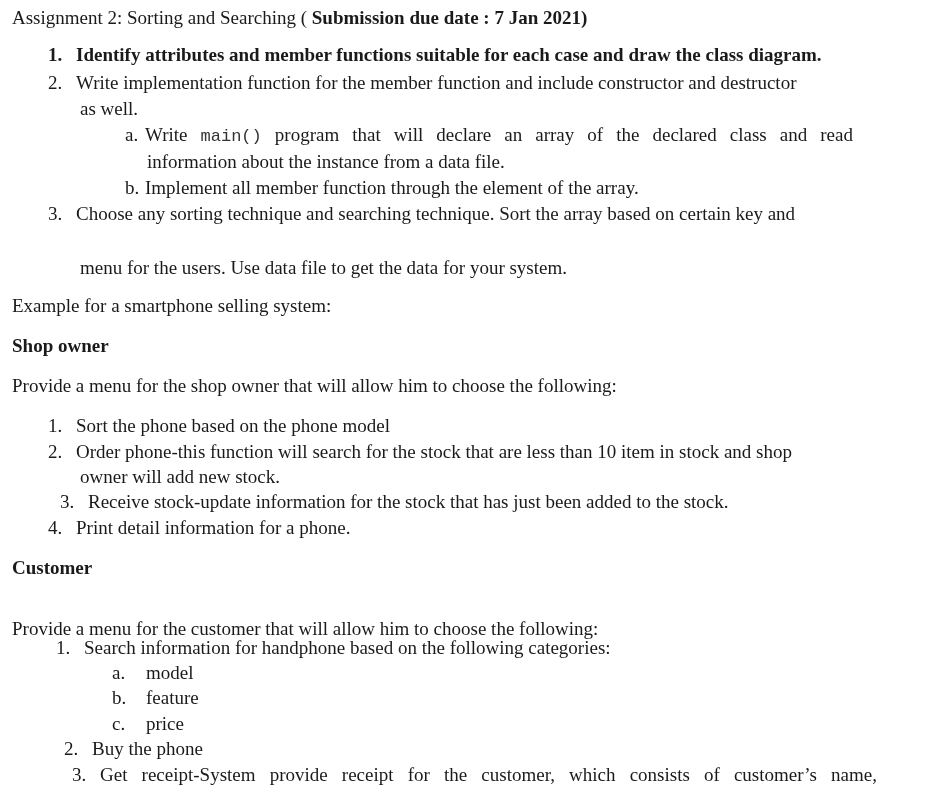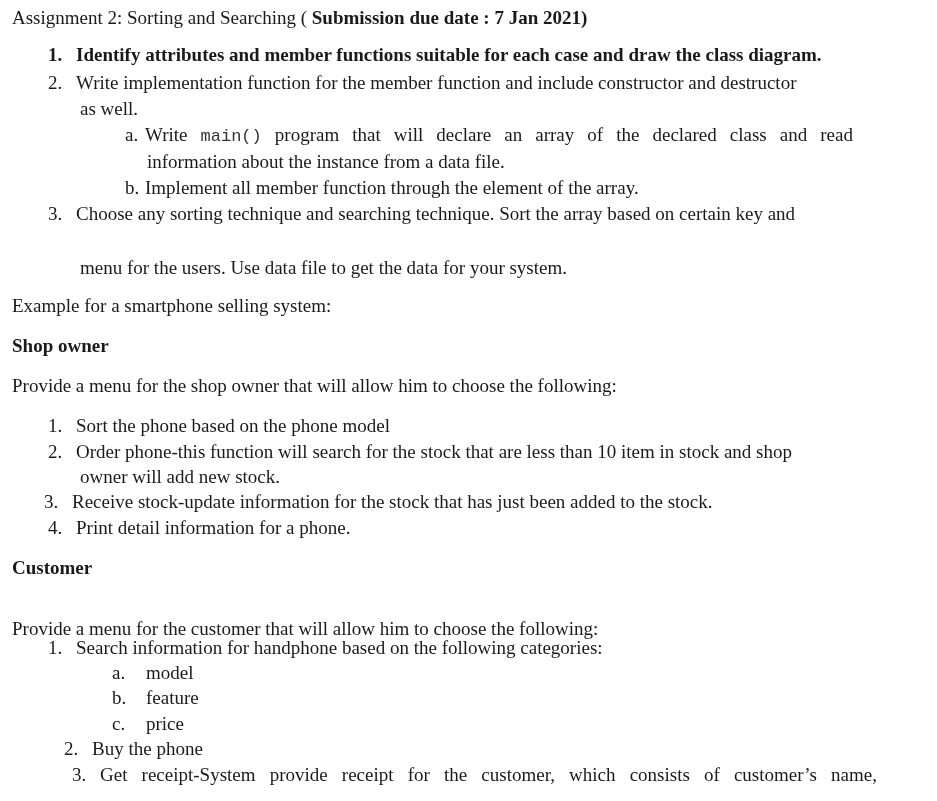--- a/index.html
+++ b/index.html
@@ -100,32 +100,32 @@
 
   <div class="line" style="left:48px; top:414px;">
     <span class="num">1.</span><span>Sort the phone based on the phone model</span>
   </div>
   <div class="line" style="left:48px; top:440px;">
     <span class="num">2.</span><span>Order phone-this function will search for the stock that are less than 10 item in stock and shop</span>
   </div>
   <div class="line" style="left:80px; top:465px;">
     <span>owner will add new stock.</span>
   </div>
-  <div class="line" style="left:44px; top:490px;">
+  <div class="line" style="left:60px; top:490px;">
     <span class="num">3.</span><span>Receive stock-update information for the stock that has just been added to the stock.</span>
   </div>
   <div class="line" style="left:48px; top:516px;">
     <span class="num">4.</span><span>Print detail information for a phone.</span>
   </div>
 
   <div class="line bold" style="left:12px; top:556px;">Customer</div>
 
   <div class="line" style="left:12px; top:584px;margin-top:33px;">Provide a menu for the customer that will allow him to choose the following:</div>
 
-  <div class="line" style="left:48px; top:636px;">
+  <div class="line" style="left:56px; top:636px;">
     <span class="num">1.</span><span>Search information for handphone based on the following categories:</span>
   </div>
   <div class="line" style="left:112px; top:661px;">
     <span class="num-sub">a.</span><span style="margin-left:14px">model</span>
   </div>
   <div class="line" style="left:112px; top:686px;">
     <span class="num-sub">b.</span><span style="margin-left:14px">feature</span>
   </div>
   <div class="line" style="left:112px; top:712px;">
     <span class="num-sub">c.</span><span style="margin-left:14px">price</span>

